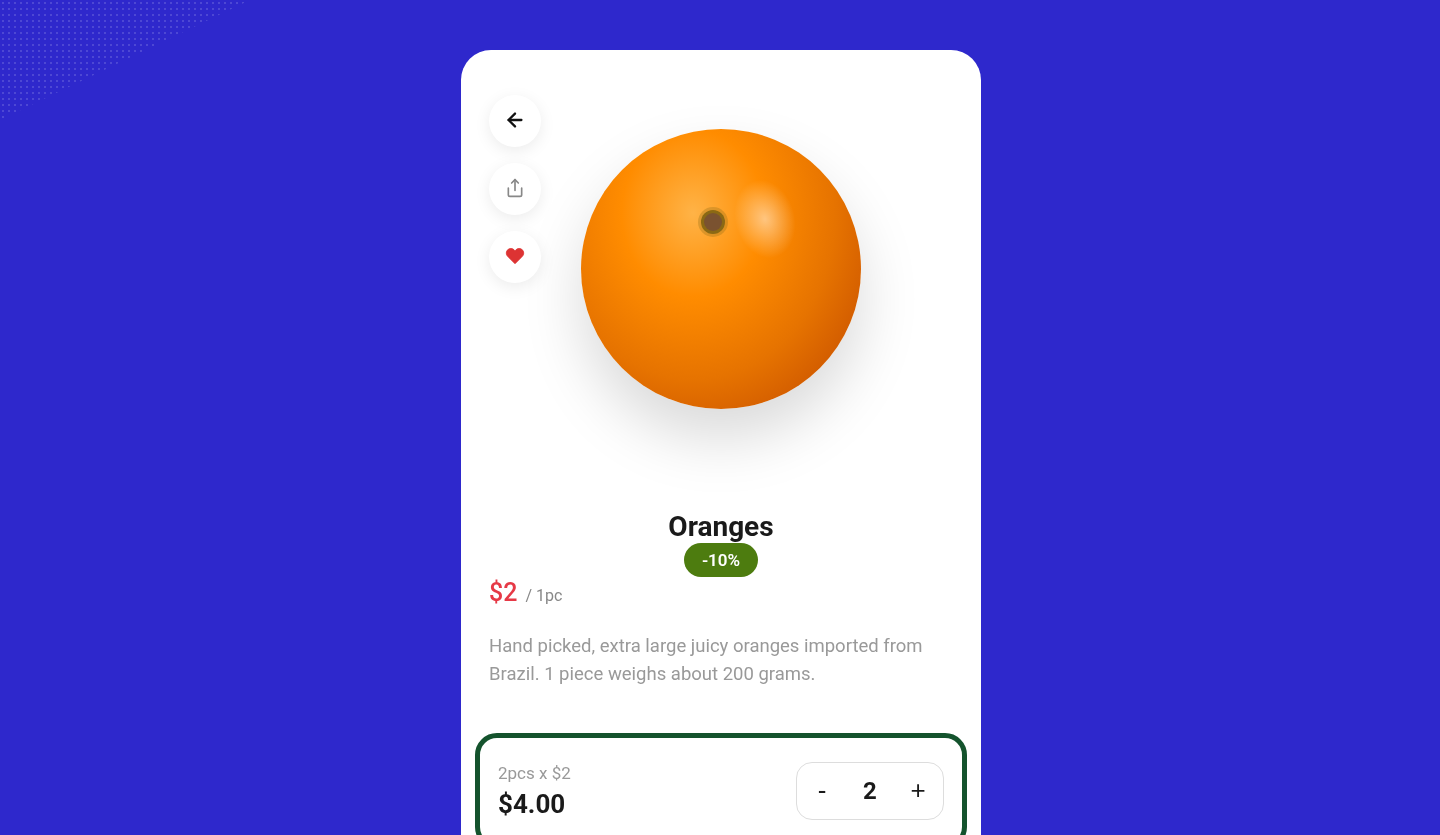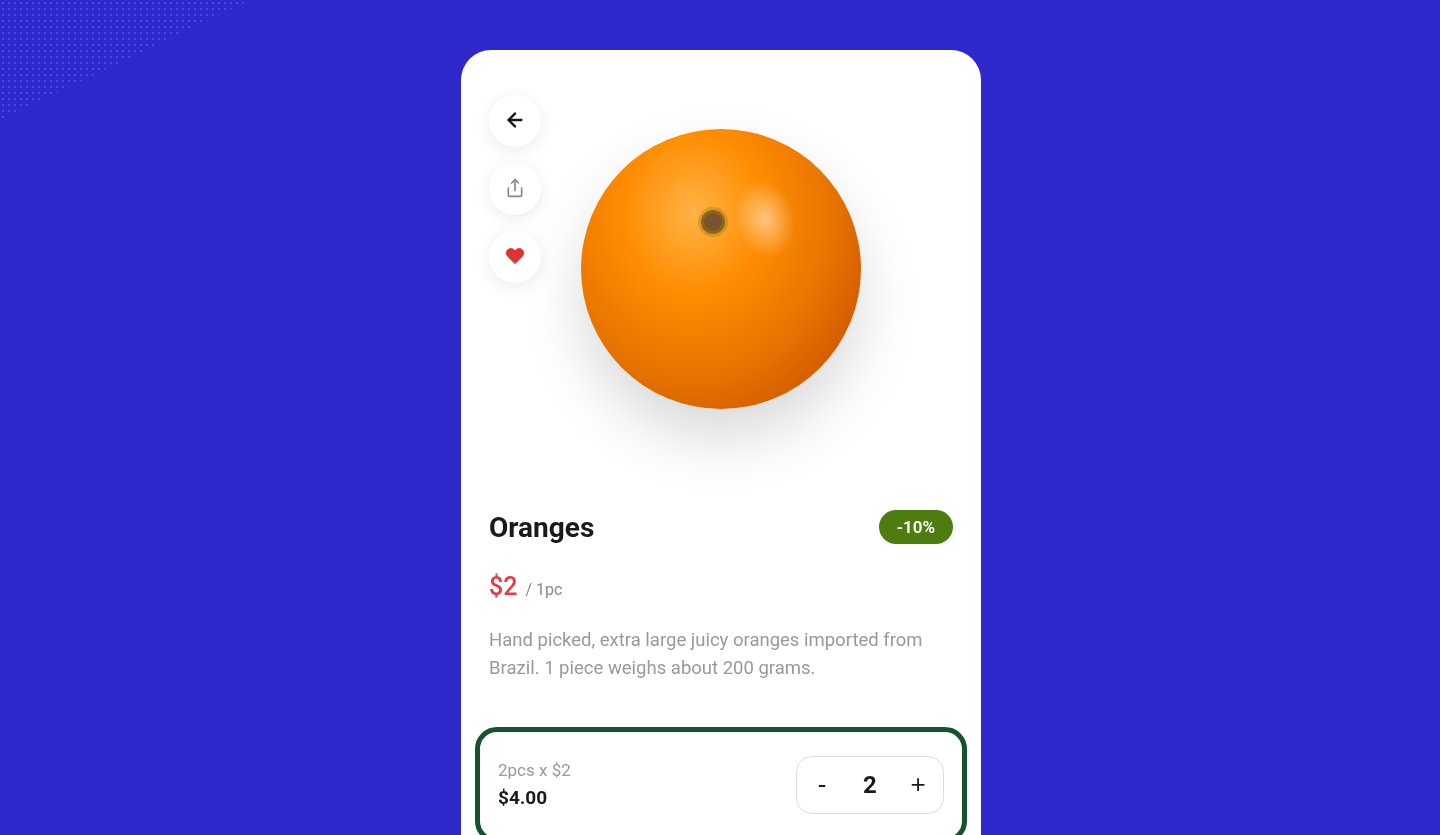--- a/index.html
+++ b/index.html
@@ -107,21 +107,22 @@
     }
     
     .content-section {
       padding: 32px 28px 0 28px;
     }
     
     .title-row {
       display: flex;
       justify-content: space-between;
       align-items: center;
-      margin-bottom: 28px;
+      margin-bottom: 1px;
+      flex-direction: column;
     }
     
     .product-title {
       font-size: 28px;
       font-weight: 700;
       color: #1a1a1a;
     }
     
     .discount-badge {
       background: #4d7c0f;
@@ -174,21 +175,21 @@
       flex-direction: column;
       gap: 6px;
     }
     
     .cart-breakdown {
       font-size: 17px;
       color: #999;
     }
     
     .cart-total {
-      font-size: 19px;
+      font-size: 26px;
       font-weight: 700;
       color: #1a1a1a;
     }
     
     .quantity-stepper {
       display: flex;
       align-items: center;
       border: 1px solid #dddddd;
       border-radius: 16px;
       overflow: hidden;

